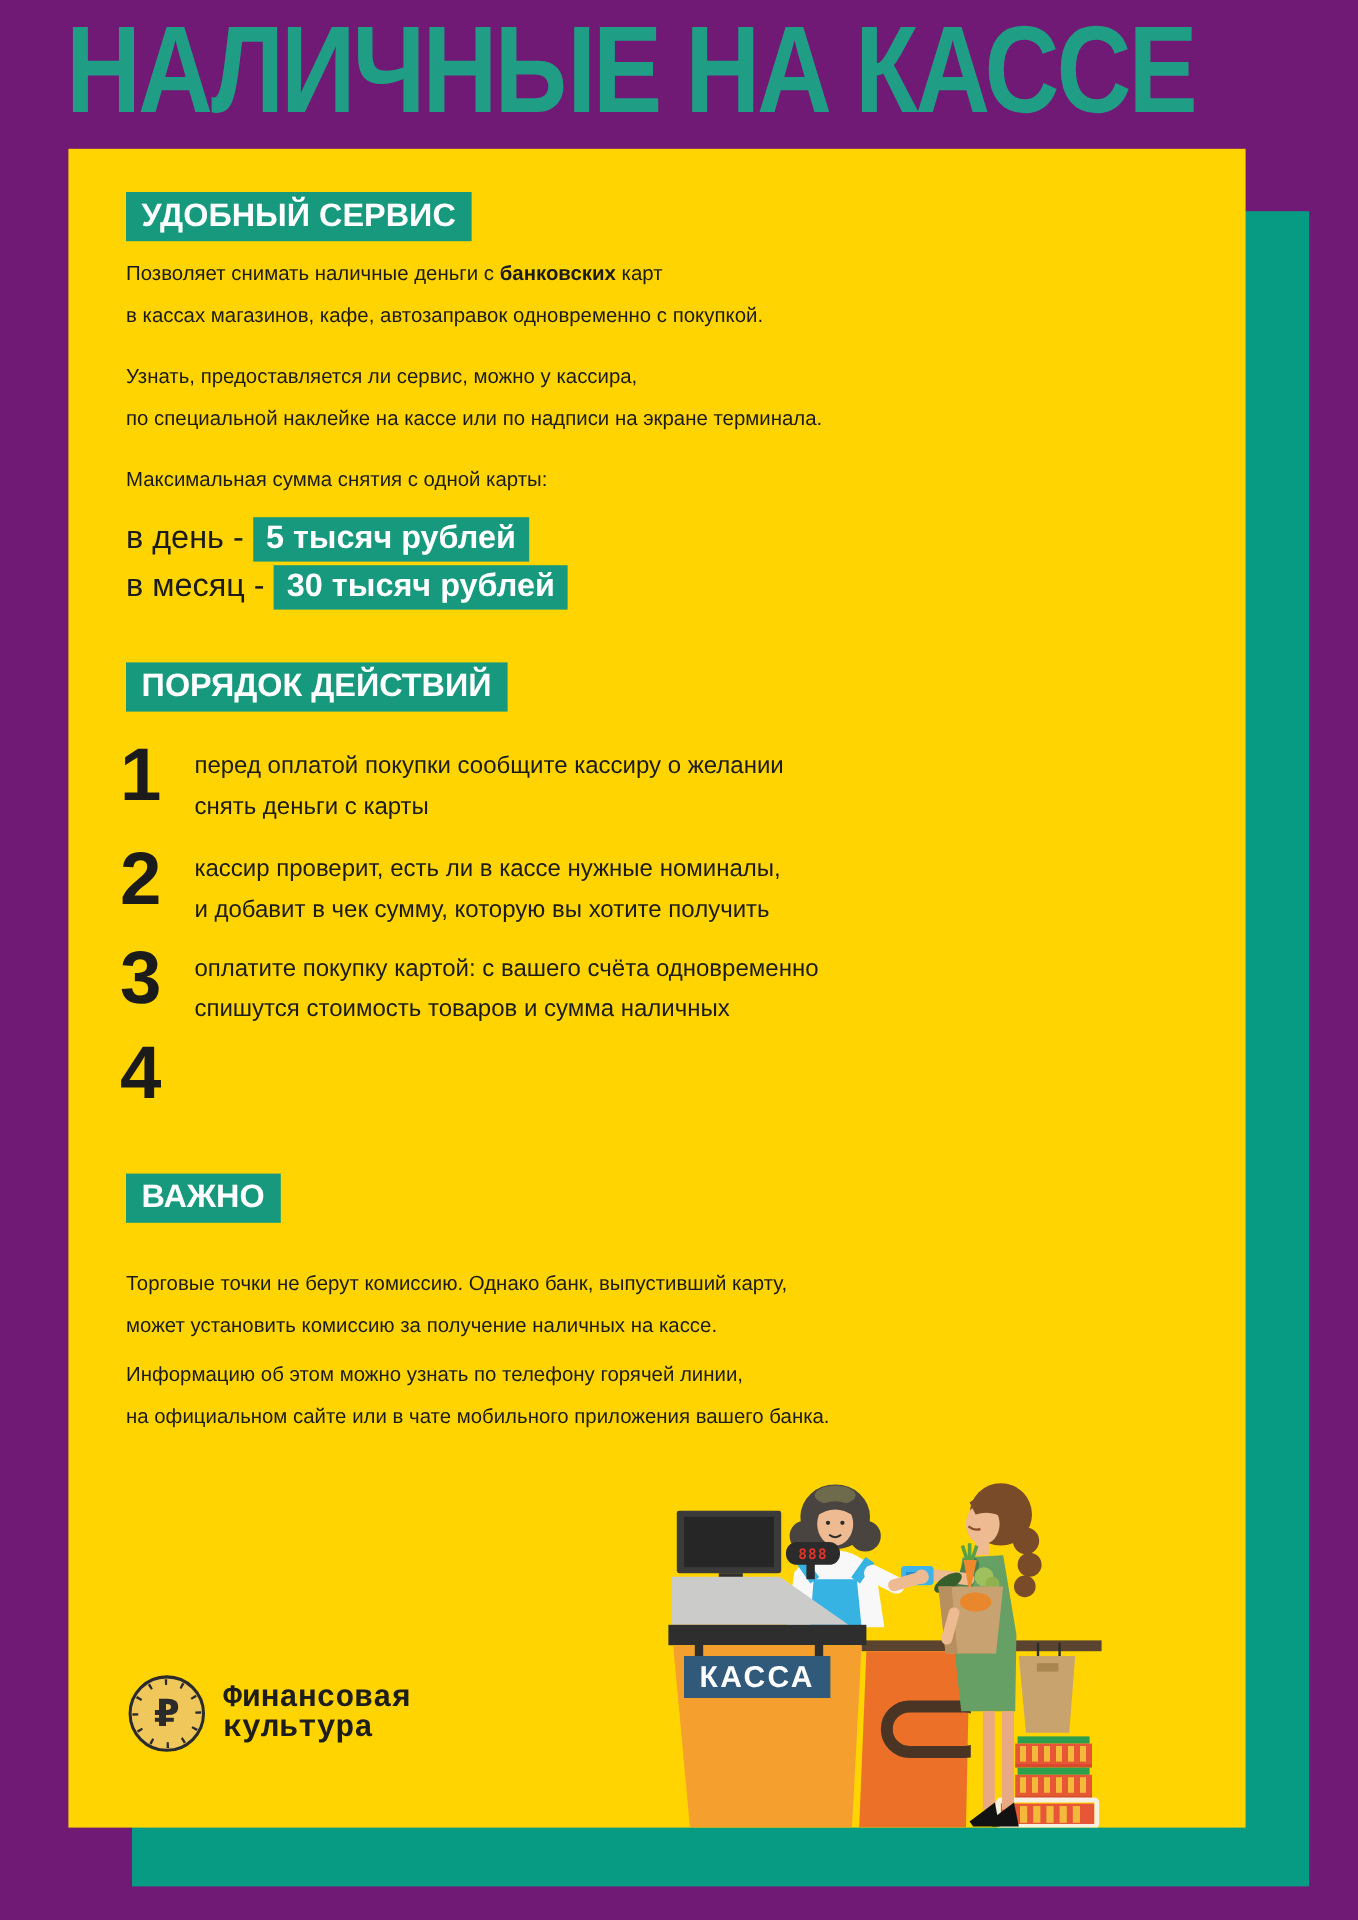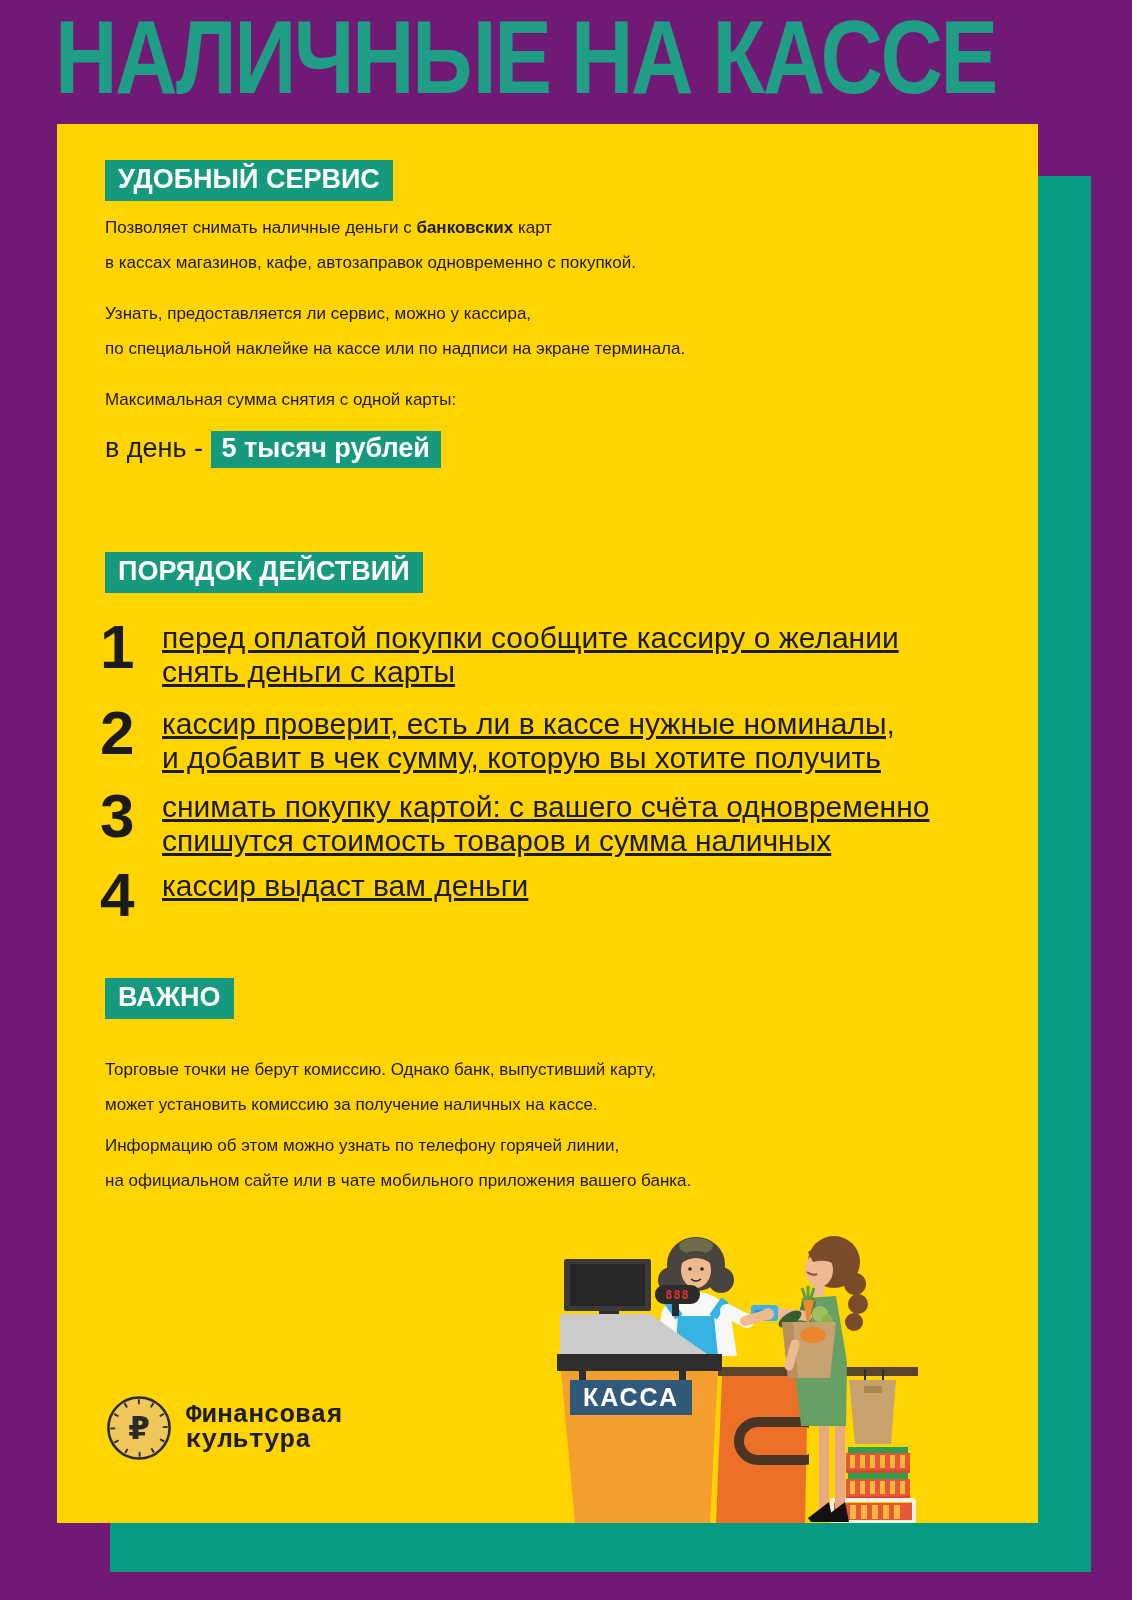--- a/index.html
+++ b/index.html
@@ -33,21 +33,21 @@
   .imp1{top:916px;margin-top:12px;}
   .imp2{top:1004px;}
 
   .amounts{position:absolute;left:48px;top:304px;font-size:27px;line-height:40px;}
   .amount-row{height:40px;white-space:nowrap;}
   .chip{display:inline-block;background:var(--teal);color:#fff;font-weight:bold;
     padding:0px 11px 3px;line-height:34px;text-align:right;}
 
   .step{position:absolute;left:43px;display:flex;gap:17px;}
   .step .num{font-size:62px;line-height:56px;font-weight:bold;width:45px;flex:none;}
-  .step .txt{font-size:30px;line-height:34px;padding-top:2px;text-decoration:underline;}
+  .step .txt{font-size:20px;line-height:34px;padding-top:2px;}
   .s1{top:495px;} .s2{top:581px;} .s3{top:664px;} .s4{top:743px;}
 
   .logo{position:absolute;left:48px;top:1270px;display:flex;align-items:center;gap:13px;}
   .logo-text{font-size:26px;line-height:25px;font-weight:bold;color:#1d1d1b;font-family:Liberation Mono, monospace;}
 
   .illu{position:absolute;left:498px;top:1098px;width:366px;height:301px;}
 </style>
 </head>
 <body>
 
@@ -69,20 +69,23 @@
     <div class="para p3">Максимальная сумма снятия с одной карты:</div>
 
     <div class="para p2">
       <span>Узнать, предоставляется ли сервис, можно у кассира,</span><br>
       <span>по специальной наклейке на кассе или по надписи на экране терминала.</span>
     </div>
 
     <div class="amounts">
       <div class="amount-row">
         <span>в день - </span><span class="chip">5 тысяч рублей</span>
+      </div>
+      <div class="amount-row">
+        <span>в месяц - </span><span class="chip">30 тысяч рублей</span>
       </div>
     </div>
 
     <div class="badge b2">ПОРЯДОК ДЕЙСТВИЙ</div>
 
     <div class="step s1">
       <div class="num">1</div>
       <div class="txt">
         <span>перед оплатой покупки сообщите кассиру о желании</span><br>
         <span>снять деньги с карты</span>
@@ -91,29 +94,26 @@
     <div class="step s2">
       <div class="num">2</div>
       <div class="txt">
         <span>кассир проверит, есть ли в кассе нужные номиналы,</span><br>
         <span>и добавит в чек сумму, которую вы хотите получить</span>
       </div>
     </div>
     <div class="step s3">
       <div class="num">3</div>
       <div class="txt">
-        <span>снимать покупку картой: с вашего счёта одновременно</span><br>
+        <span>оплатите покупку картой: с вашего счёта одновременно</span><br>
         <span>спишутся стоимость товаров и сумма наличных</span>
       </div>
     </div>
     <div class="step s4">
       <div class="num">4</div>
-      <div class="txt">
-        <span>кассир выдаст вам деньги</span>
-      </div>
     </div>
 
     <div class="badge b3">ВАЖНО</div>
 
     <div class="para imp1">
       <span>Торговые точки не берут комиссию. Однако банк, выпустивший карту,</span><br>
       <span>может установить комиссию за получение наличных на кассе.</span>
     </div>
     <div class="para imp2">
       <span>Информацию об этом можно узнать по телефону горячей линии,</span><br>

